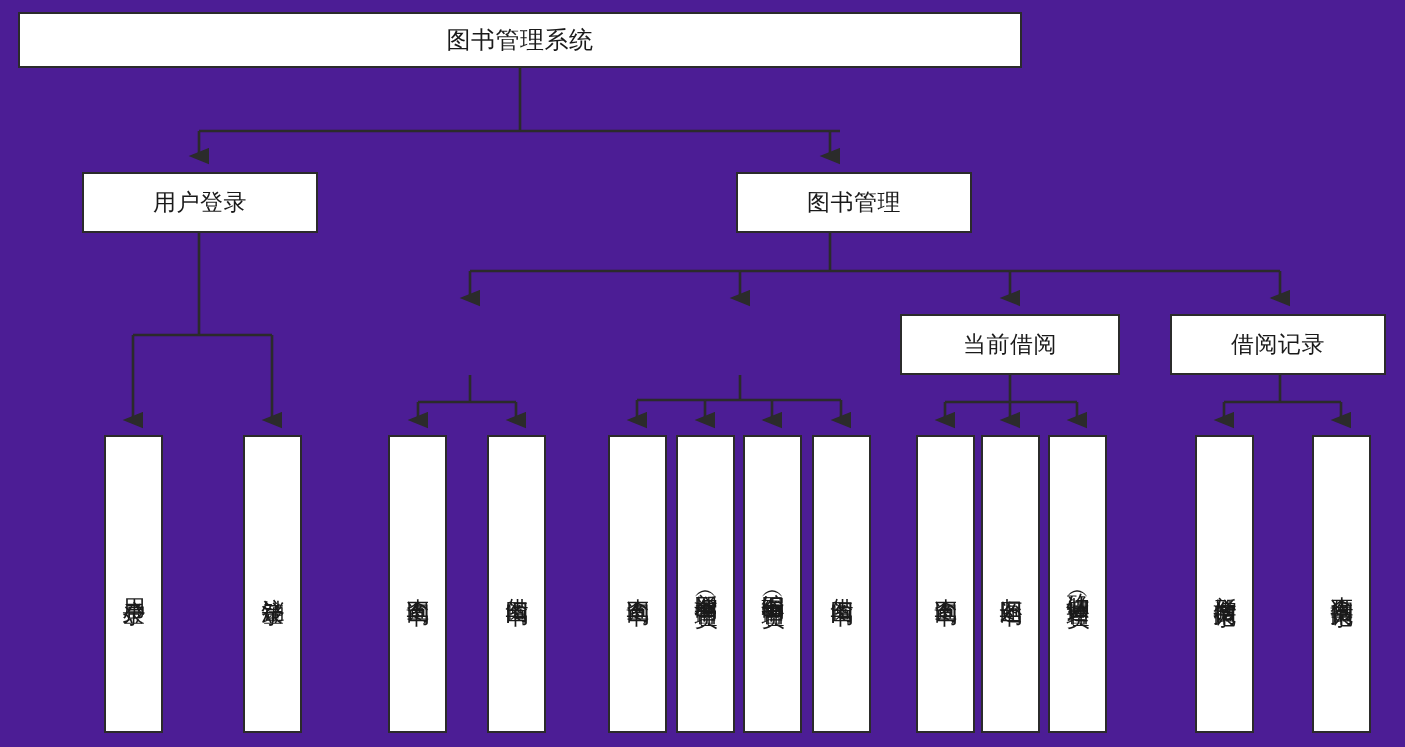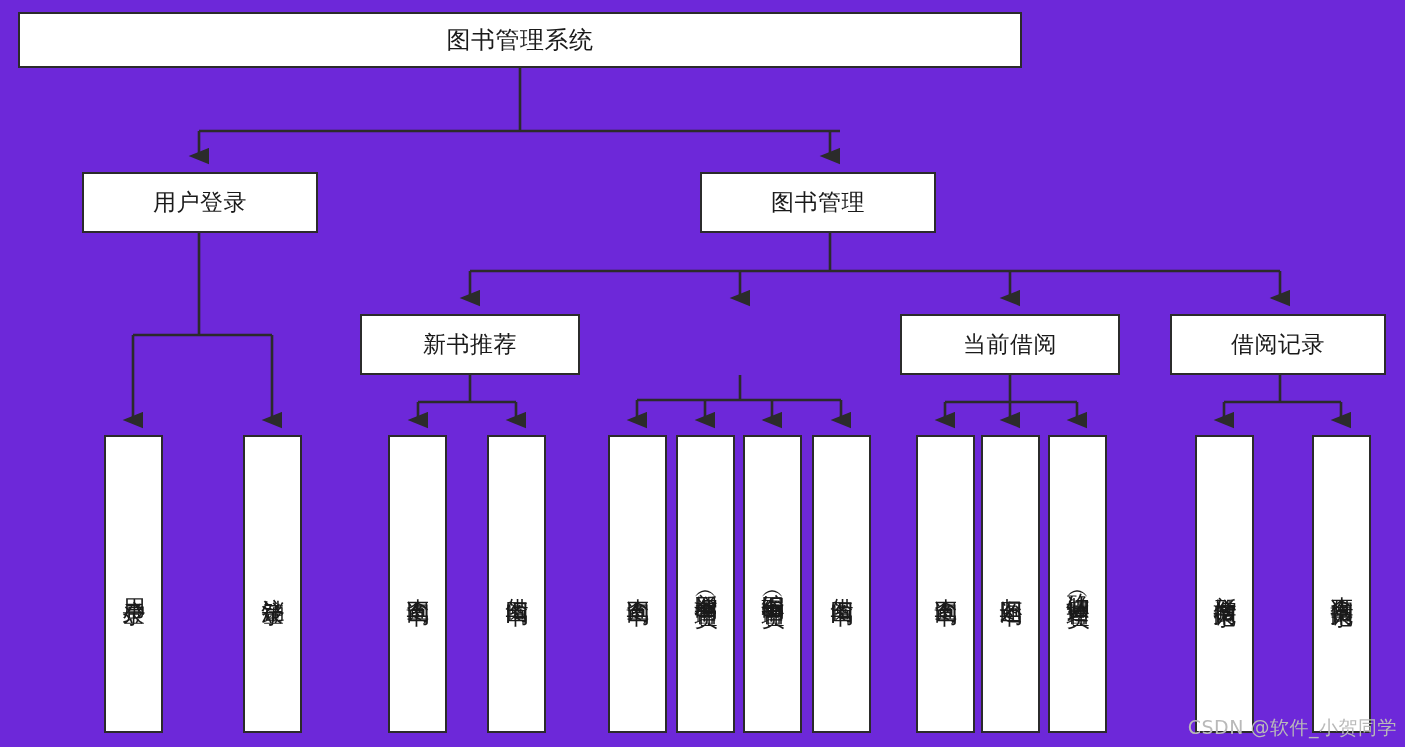--- a/index.html
+++ b/index.html
@@ -9,21 +9,21 @@
     background: #ffffff;
   }
   body {
     font-family: "DejaVu Sans", "Liberation Sans", sans-serif;
     color: #1a1a1a;
   }
   #canvas {
     position: relative;
     width: 1405px;
     height: 747px;
-    background: #6d28d9;
+    background: #4c1d95;
     overflow: hidden;
   }
   svg.connectors {
     position: absolute;
     left: 0;
     top: 0;
     width: 1405px;
     height: 747px;
     pointer-events: none;
   }
@@ -130,27 +130,24 @@
   </svg>
 
   <div class="node node-h node-root" style="left:18px; top:12px; width:1004px; height:56px;">
     <span>图书管理系统</span>
   </div>
 
   <div class="node node-h" style="left:82px; top:172px; width:236px; height:61px;">
     <span>用户登录</span>
   </div>
 
-  <div class="node node-h" style="left:700px; top:172px; width:236px; height:61px;">
+  <div class="node node-h" style="left:736px; top:172px; width:236px; height:61px;">
     <span>图书管理</span>
   </div>
 
-  <div class="node node-h" style="left:360px; top:314px; width:220px; height:61px;">
-    <span>新书推荐</span>
-  </div>
 
 
   <div class="node node-h" style="left:900px; top:314px; width:220px; height:61px;font-family:Liberation Serif, serif;">
     <span>当前借阅</span>
   </div>
 
   <div class="node node-h" style="left:1170px; top:314px; width:216px; height:61px;">
     <span>借阅记录</span>
   </div>
 
@@ -199,15 +196,14 @@
   </div>
 
   <div class="node node-v" style="left:1195px; top:435px; width:59px; height:298px;">
     <span class="vtext">新增借阅记录</span>
   </div>
 
   <div class="node node-v" style="left:1312px; top:435px; width:59px; height:298px;">
     <span class="vtext">查询借阅记录</span>
   </div>
 
-  <div class="watermark">CSDN @软件_小贺同学</div>
 
 </div>
 
 </body></html>

